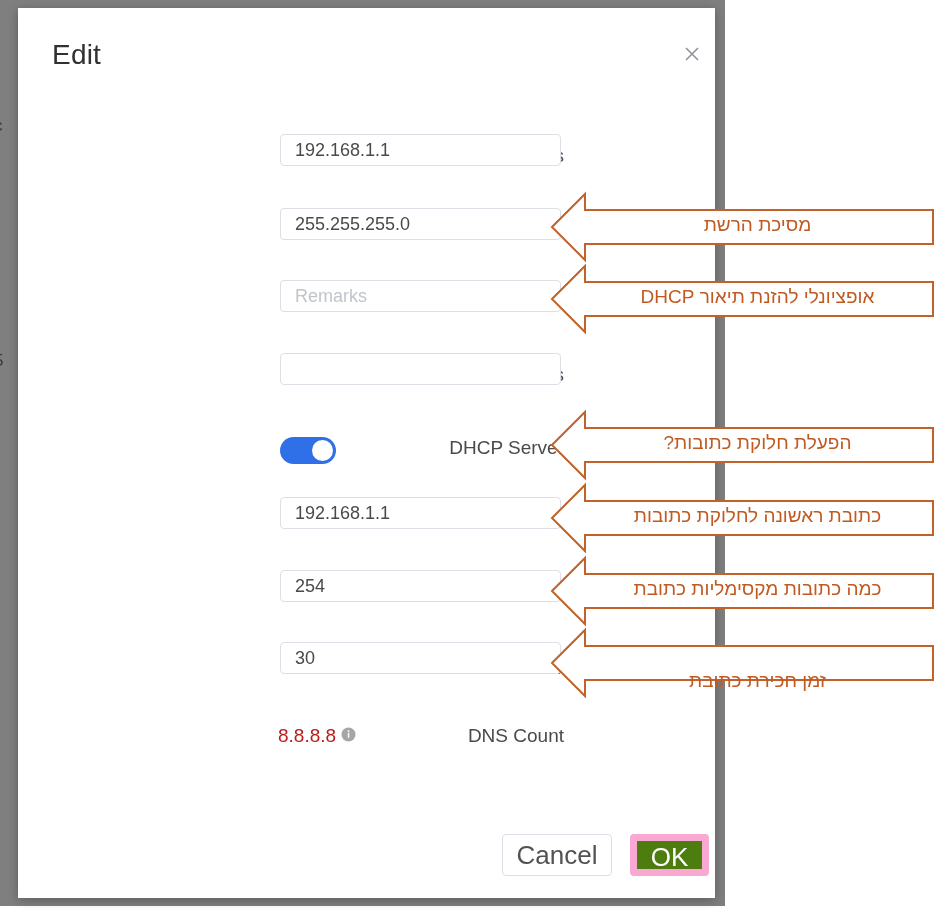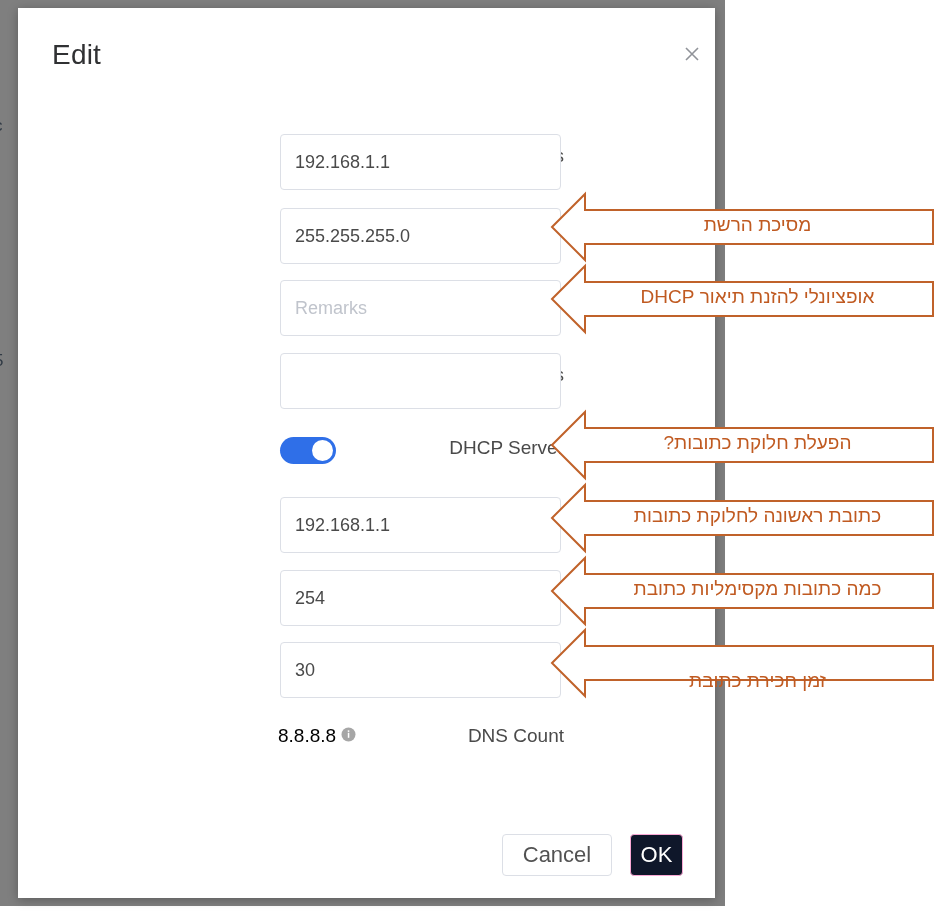--- a/index.html
+++ b/index.html
@@ -93,21 +93,21 @@
     color: #f56c6c;
     font-size: 19px;
     margin-right: 4px;
     vertical-align: -1px;
   }
   .field-input {
     position: absolute;
     left: 262px;
     top: 0;
     width: 281px;
-    height: 56px;
+    height: 32px;
     border: 1px solid #dcdfe6;
     border-radius: 4px;
     box-sizing: border-box;
     background: #ffffff;
     font-size: 18px;
     color: #4a4a4a;
     padding: 0 14px;
     font-family: "Liberation Sans", sans-serif;
     outline: none;
   }
@@ -145,21 +145,21 @@
   }
 
   
   #dns-value {
     position: absolute;
     left: 260px;
     top: 0;
     height: 44px;
     line-height: 44px;
     font-size: 19px;
-    color: #000000;
+    color: #b91c1c;
   }
   #dns-info-icon {
     display: inline-block;
     vertical-align: 0px;
     margin-left: 5px;
     width: 15px;
     height: 15px;
   }
 
   
@@ -167,37 +167,37 @@
     position: absolute;
     left: 0;
     top: 826px;
     width: 697px;
     height: 52px;
   }
   .dlg-btn {
     position: absolute;
     height: 42px;
     border-radius: 4px;
-    font-size: 22px;
+    font-size: 26px;
     font-family: "Liberation Sans", sans-serif;
     cursor: pointer;
     box-sizing: border-box;
   }
   #cancel-button {
     left: 484px;
     width: 110px;
     background: #ffffff;
     border: 1px solid #dcdfe6;
     color: #525252;
   }
   #ok-button {
     left: 612px;
-    width: 53px;
-    background: #0f172a;
-    border: 1px solid #f9a8d4;
+    width: 79px;
+    background: #4d7c0f;
+    border: 7px solid #f9a8d4;
     color: #ffffff;
   }
 
   
   #annotation-layer {
     position: absolute;
     left: 0; top: 0;
     width: 938px;
     height: 917px;
     pointer-events: none;

